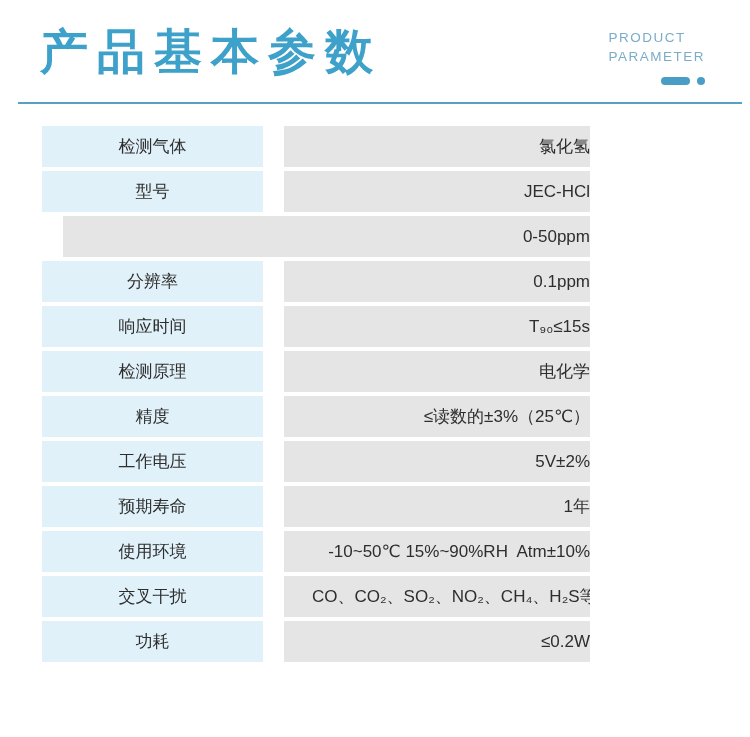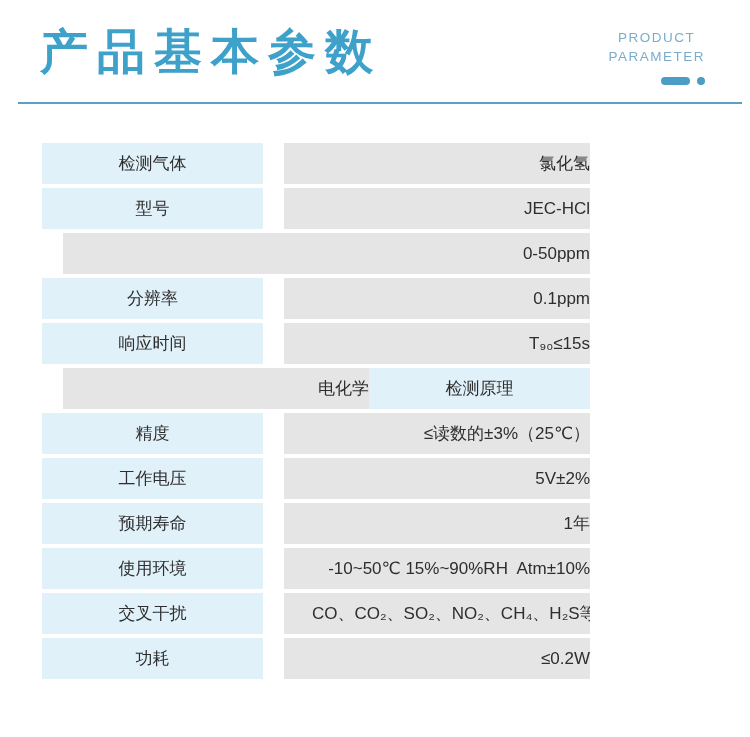--- a/index.html
+++ b/index.html
@@ -28,21 +28,21 @@
     font-size: 48px;
     font-weight: 700;
     letter-spacing: 9px;
     color: var(--title-blue);
     white-space: nowrap;
   }
   .subtitle {
     position: absolute;
     right: 45px;
     top: 28px;
-    text-align: center;
+    text-align: left;
     color: var(--subtitle-blue);
     font-size: 13.5px;
     letter-spacing: 1.5px;
     line-height: 19px;
   }
   .subtitle-deco {
     position: absolute;
     right: 45px;
     top: 77px;
     display: flex;
@@ -67,21 +67,20 @@
     right: 8px;
     top: 102px;
     height: 2px;
     background: var(--divider-blue);
   }
   .spec-table {
     position: absolute;
     left: 42px;
     top: 126px;
     width: 548px;
-    margin-top: 17px;
   }
   .row {
     display: flex;
     height: 41px;
     margin-bottom: 4px;
   }
   .cell {
     line-height: 41px;
     font-size: 17px;
     color: var(--text-dark);
@@ -142,22 +141,22 @@
       <div class="cell label">分辨率</div>
       <div class="cell value">0.1ppm</div>
     </div>
 
     <div class="row">
       <div class="cell label">响应时间</div>
       <div class="cell value">T₉₀≤15s</div>
     </div>
 
     <div class="row">
+      <div class="cell label">检测原理</div>
       <div class="cell value">电化学</div>
-      <div class="cell label">检测原理</div>
     </div>
 
     <div class="row">
       <div class="cell label">精度</div>
       <div class="cell value">≤读数的±3%（25℃）</div>
     </div>
 
     <div class="row">
       <div class="cell label">工作电压</div>
       <div class="cell value">5V±2%</div>

